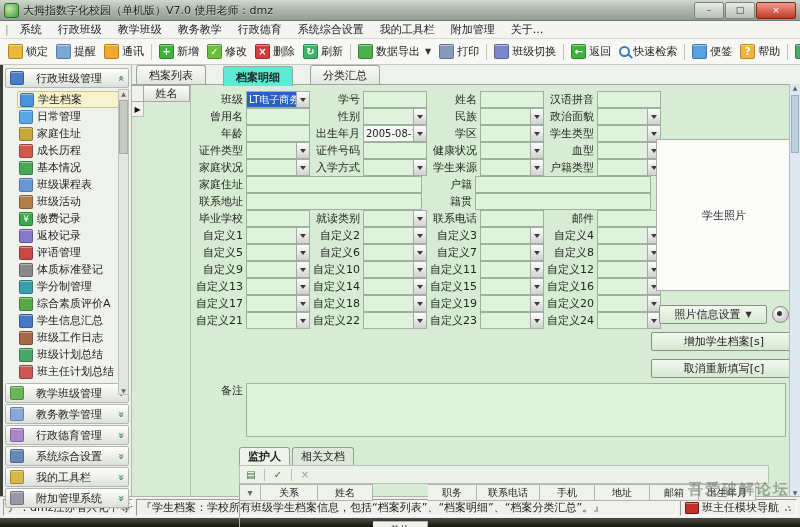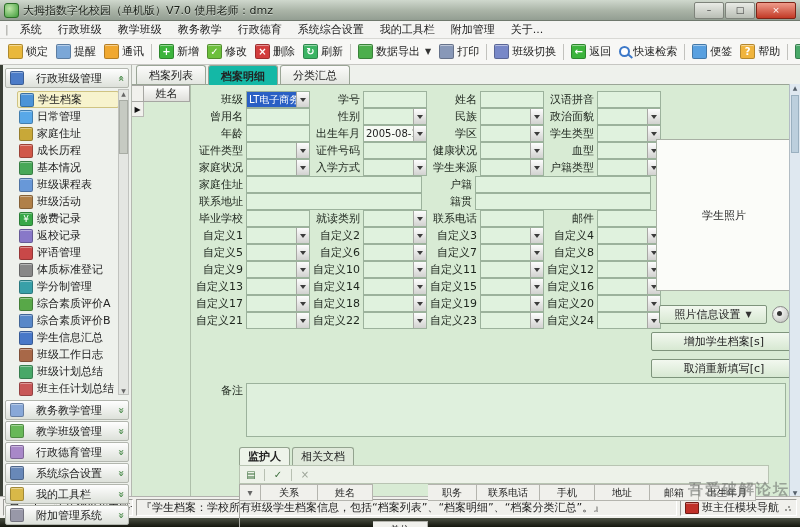--- a/index.html
+++ b/index.html
@@ -39,23 +39,23 @@
   .sitems{flex:0 0 auto;display:flex;flex-direction:column;padding:2px 10px 2px 12px;}
   .sitem{height:17px;display:flex;align-items:center;gap:4px;padding:0 2px;white-space:nowrap;}
   .sitem.selected{background:#f7f3cd;border:1px solid #cfc382;border-radius:2px;height:15px;}
   .sbi{width:12px;height:12px;border-radius:2px;flex:0 0 12px;display:inline-flex;align-items:center;justify-content:center;
     font-size:9px;color:#fff;border:1px solid rgba(0,0,0,.25);box-shadow:inset 0 1px 0 rgba(255,255,255,.4);}
   .sscroll{position:absolute;right:2px;top:24px;height:304px;width:9px;background:#e4e6e2;border:1px solid #c0c2be;display:flex;flex-direction:column;justify-content:space-between;align-items:center;font-size:6px;color:#666;}
   .sthumb{position:absolute;left:0;right:0;top:10px;height:52px;background:#c6cac2;border:1px solid #a8aca4;}
 
   
   .main{flex:1;display:flex;flex-direction:column;min-width:0;background:#d8ebd4;position:relative;}
-  .tabstrip{height:19px;flex:0 0 19px;background:#eef1ec;display:flex;align-items:flex-end;padding-left:4px;gap:2px;border-bottom:1px solid #9aa596;}
+  .tabstrip{height:19px;flex:0 0 19px;background:#eef1ec;display:flex;align-items:flex-start;padding-left:4px;gap:17px;border-bottom:1px solid #9aa596;}
   .tab{padding:2px 12px 1px 12px;border:1px solid #9aa596;border-bottom:none;border-radius:3px 3px 0 0;background:linear-gradient(#fbfbfa,#e3e6e0);white-space:nowrap;}
-  .tab.active{background:#14b8a6;font-weight:bold;position:relative;top:1px;padding-top:3px;}
+  .tab.active{background:#5eead4;font-weight:bold;position:relative;top:1px;padding-top:3px;}
   .content{flex:1;display:flex;min-height:0;padding-right:10px;}
   .name-list{width:58px;flex:0 0 58px;border-right:1px solid #aebfaa;display:flex;flex-direction:column;background:#d8ebd4;}
   .nl-head{display:flex;}
   .nl-corner{width:11px;flex:0 0 11px;background:#f1f1ed;border:1px solid #a6a6a2;border-left:none;}
   .nl-col{flex:1;height:15px;background:linear-gradient(#fdfdfc,#dfdfdb);border:1px solid #a6a6a2;border-left:none;display:flex;align-items:center;justify-content:center;}
   .nl-row{display:flex;height:15px;}
   .nl-sel{width:11px;flex:0 0 11px;background:#f1f1ed;border-right:1px solid #b8b8b4;border-bottom:1px solid #b8b8b4;font-size:8px;display:flex;align-items:center;justify-content:center;color:#111;}
   .form-area{flex:1;display:flex;flex-direction:column;padding:6px 0 0 2px;min-width:0;}
   .form-top{display:flex;}
   .fgrid{width:456px;flex:0 0 456px;}
@@ -264,49 +264,45 @@
           </div>
           <div class="sitem">
             <span class="sbi" style="background: rgb(56, 160, 168);"></span>
             <span>学分制管理</span>
           </div>
           <div class="sitem">
             <span class="sbi" style="background: rgb(88, 168, 72);"></span>
             <span>综合素质评价A</span>
           </div>
           <div class="sitem">
-            <span class="sbi" style="background: rgb(88, 136, 200);"></span>
-            <span>综合素质评价B</span>
-          </div>
-          <div class="sitem">
             <span class="sbi" style="background: rgb(72, 120, 200);"></span>
             <span>学生信息汇总</span>
           </div>
           <div class="sitem">
             <span class="sbi" style="background: rgb(168, 104, 72);"></span>
             <span>班级工作日志</span>
           </div>
           <div class="sitem">
             <span class="sbi" style="background: rgb(72, 168, 104);"></span>
             <span>班级计划总结</span>
           </div>
           <div class="sitem">
             <span class="sbi" style="background: rgb(200, 88, 88);"></span>
             <span>班主任计划总结</span>
           </div>
         </div>
       <div id="sidebar-groups">
           <div class="sgroup">
+            <span class="sbi" style="background: rgb(104, 184, 88);"></span>
+            <span class="glabel">教学班级管理</span>
+            <span class="chev">»</span>
+          </div>
+          <div class="sgroup">
             <span class="sbi" style="background: rgb(136, 168, 216);"></span>
             <span class="glabel">教务教学管理</span>
-            <span class="chev">»</span>
-          </div>
-          <div class="sgroup">
-            <span class="sbi" style="background: rgb(104, 184, 88);"></span>
-            <span class="glabel">教学班级管理</span>
             <span class="chev">»</span>
           </div>
           <div class="sgroup">
             <span class="sbi" style="background: rgb(168, 136, 200);"></span>
             <span class="glabel">行政德育管理</span>
             <span class="chev">»</span>
           </div>
           <div class="sgroup">
             <span class="sbi" style="background: rgb(104, 136, 184);"></span>
             <span class="glabel">系统综合设置</span>

